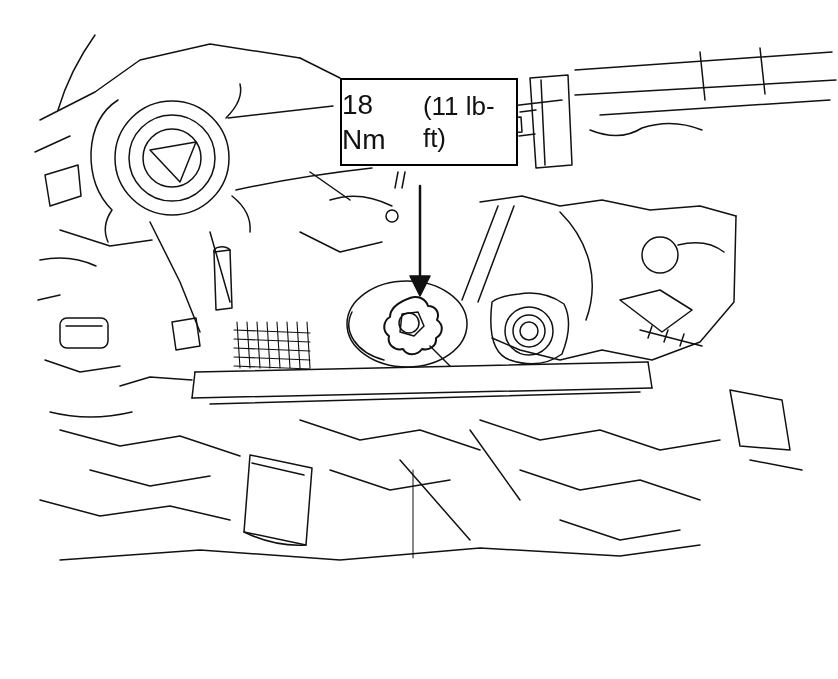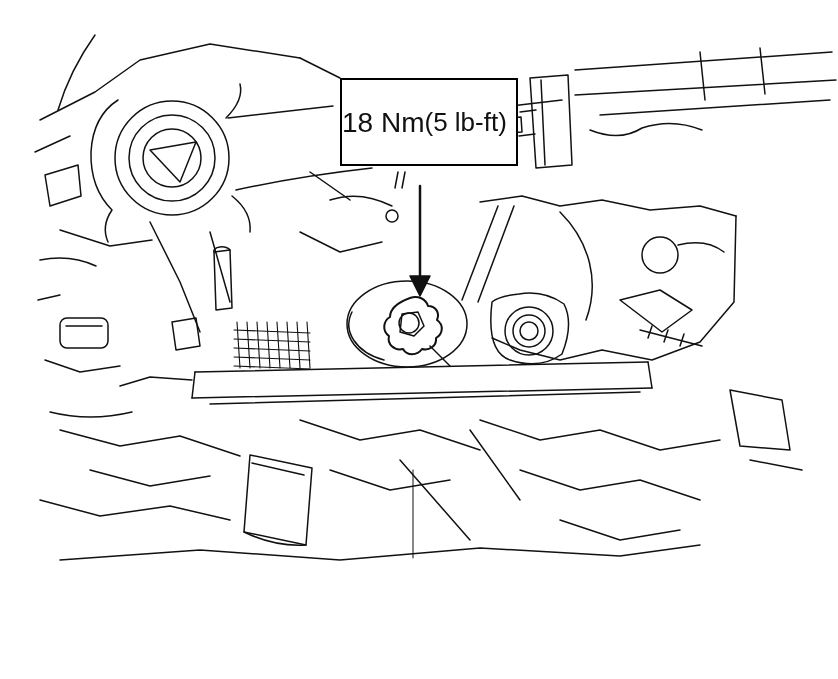--- a/index.html
+++ b/index.html
@@ -187,17 +187,17 @@
     <g>
       <path d="M398,172 L395,188"></path>
       <path d="M405,172 L402,188"></path>
       <path d="M420,186 L420,278" stroke-width="2.5"></path>
       <path d="M410,276 L430,276 L420,296 Z" fill="#111111" stroke="#111111"></path>
     </g>
   </svg>
 
   <div class="callout">
     <div class="l1">18 Nm</div>
-    <div class="l2">(5 lb-ft)</div>
+    <div class="l2">(11 lb-ft)</div>
   </div>
 
 
 </div>
 
 </body></html>

